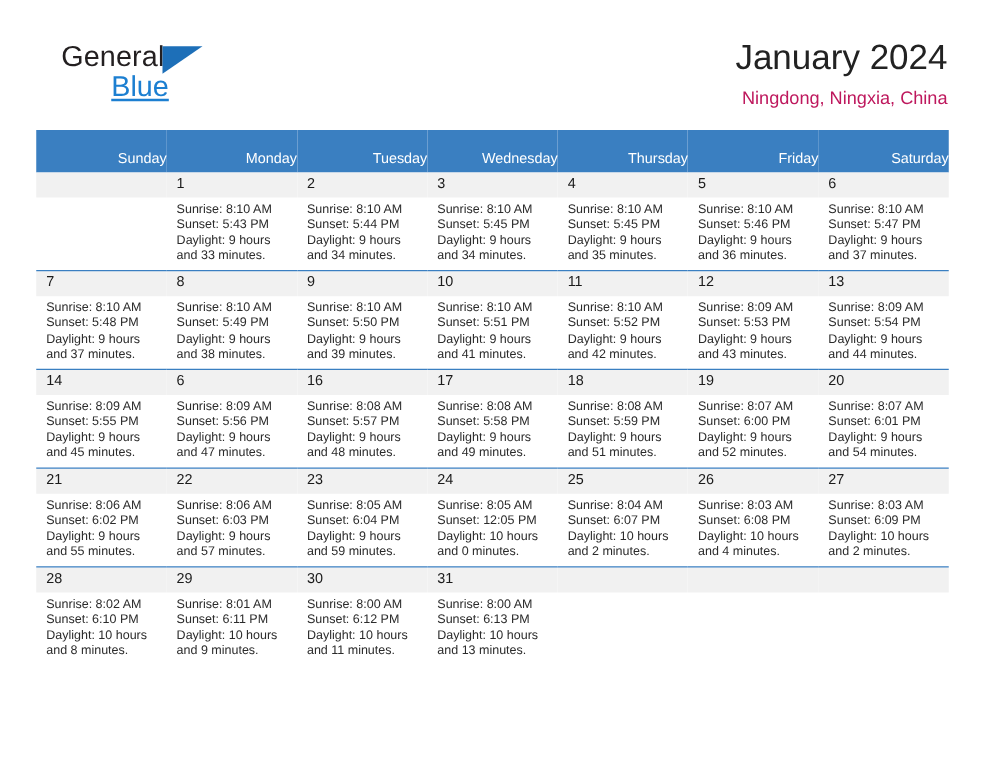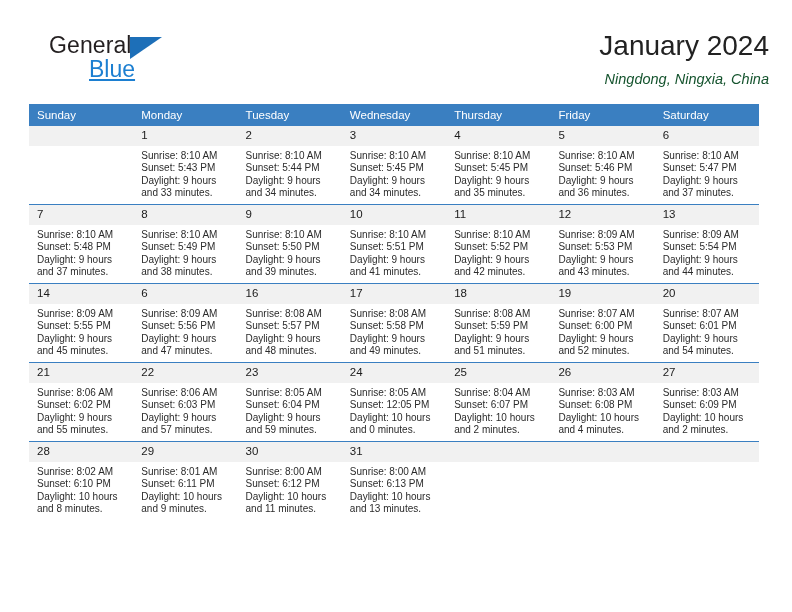--- a/index.html
+++ b/index.html
@@ -58,56 +58,55 @@
   .logo-tri {
     position: absolute;
     left: 97px;
     top: 5px;
     width: 0; height: 0;
     border-left: 32px solid #1d6fb8;
     border-bottom: 22px solid transparent;
   }
   .title-wrap {
     position: absolute;
-    right: 23px;
+    right: 34px;
     top: 29px;
     text-align: right;
   }
   .month-title {
     font-size: 28px;
     font-weight: normal;
     color: #222222;
     line-height: 34px;
     white-space: nowrap;
   }
   .location {
     margin-top: 7px;
     font-size: 14.5px;
-    color: #14532d;
+    color: #be185d;
     line-height: 18px;
     white-space: nowrap;
-    font-style: italic;
   }
 
   
   .calendar {
     position: absolute;
     left: 29px;
     top: 104px;
     width: 730px;
     border-collapse: collapse;
     table-layout: fixed;
   }
   .calendar th {
     background: #3a7fc1;
     color: #ffffff;
     font-size: 11.5px;
     font-weight: normal;
-    text-align: left;
-    padding: 5px 0 5px 8px;
+    text-align: right;
+    padding: 17px 0 5px 8px;
     height: 12px;
     border: none;
   }
   .calendar td {
     width: 104.28px;
     vertical-align: top;
     padding: 0;
     border: none;
     border-top: 1px solid #3a7fc1;
     height: 78px;

